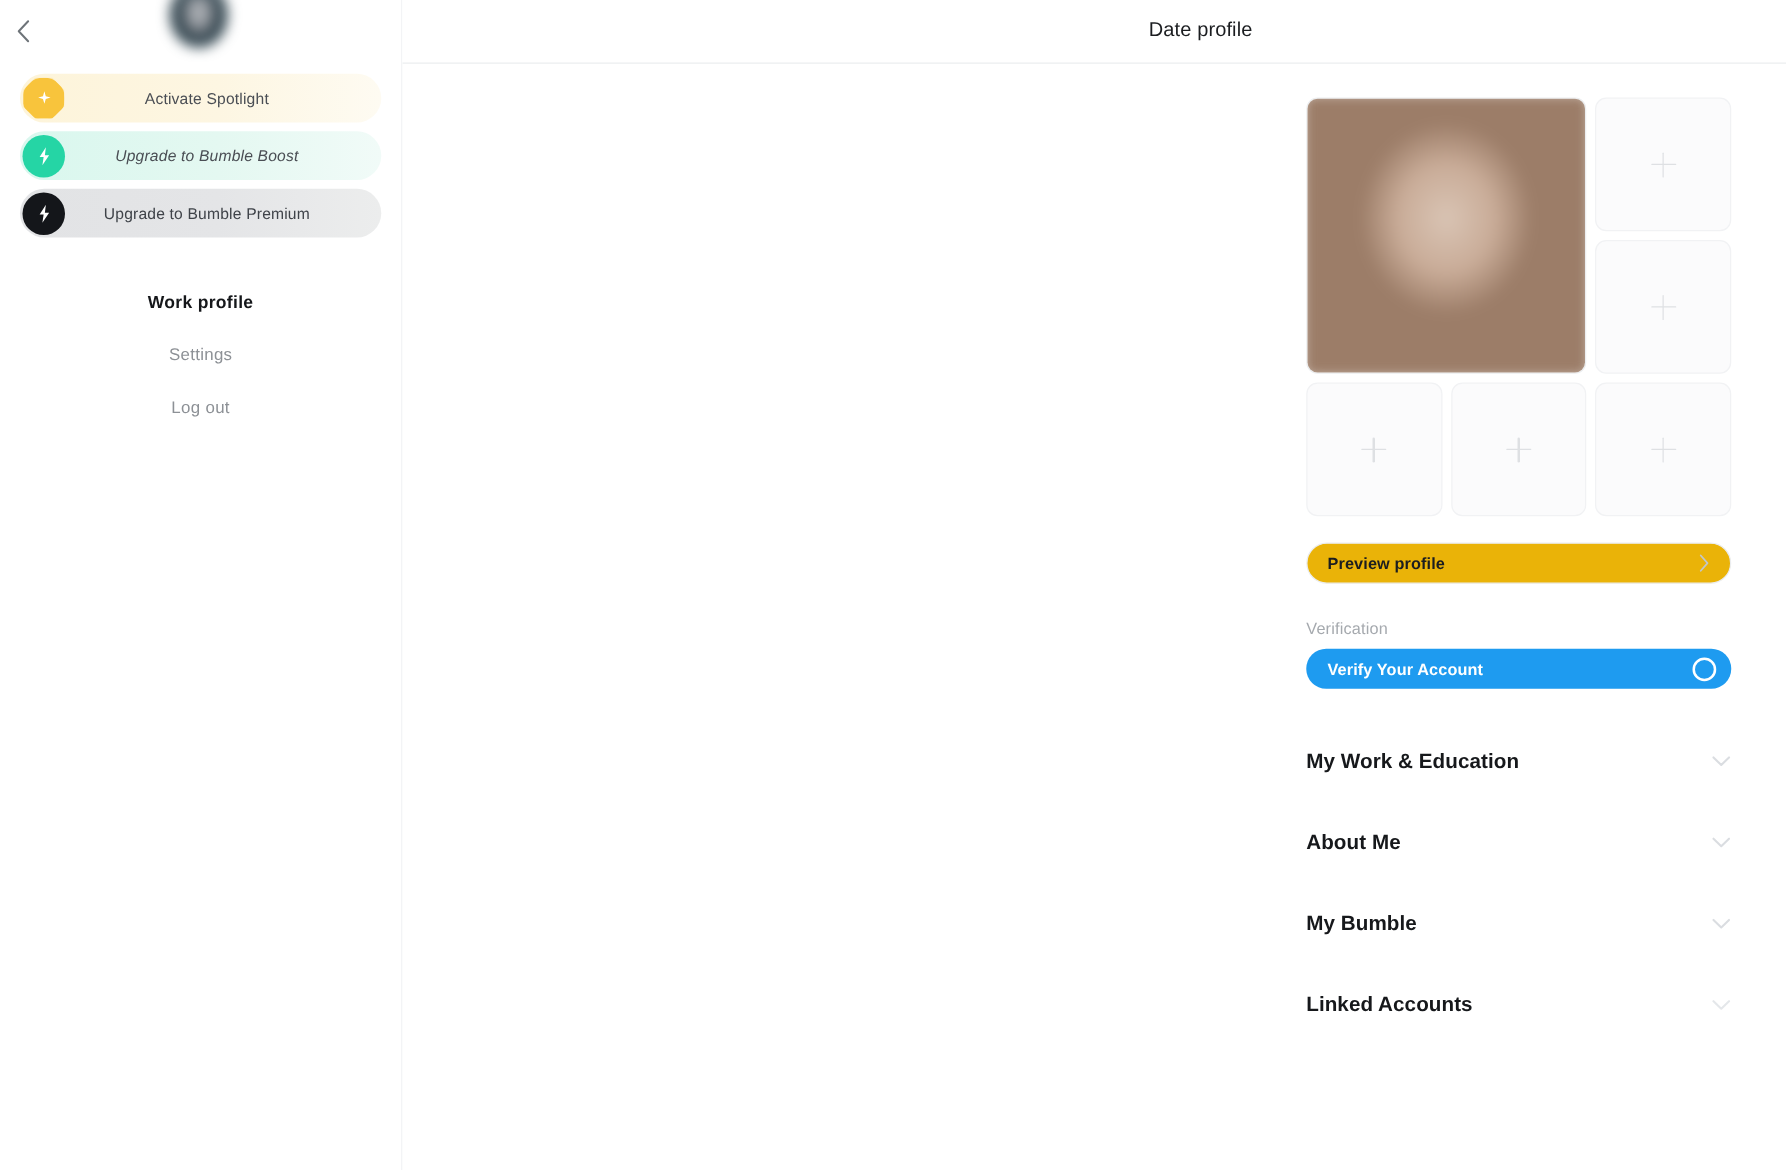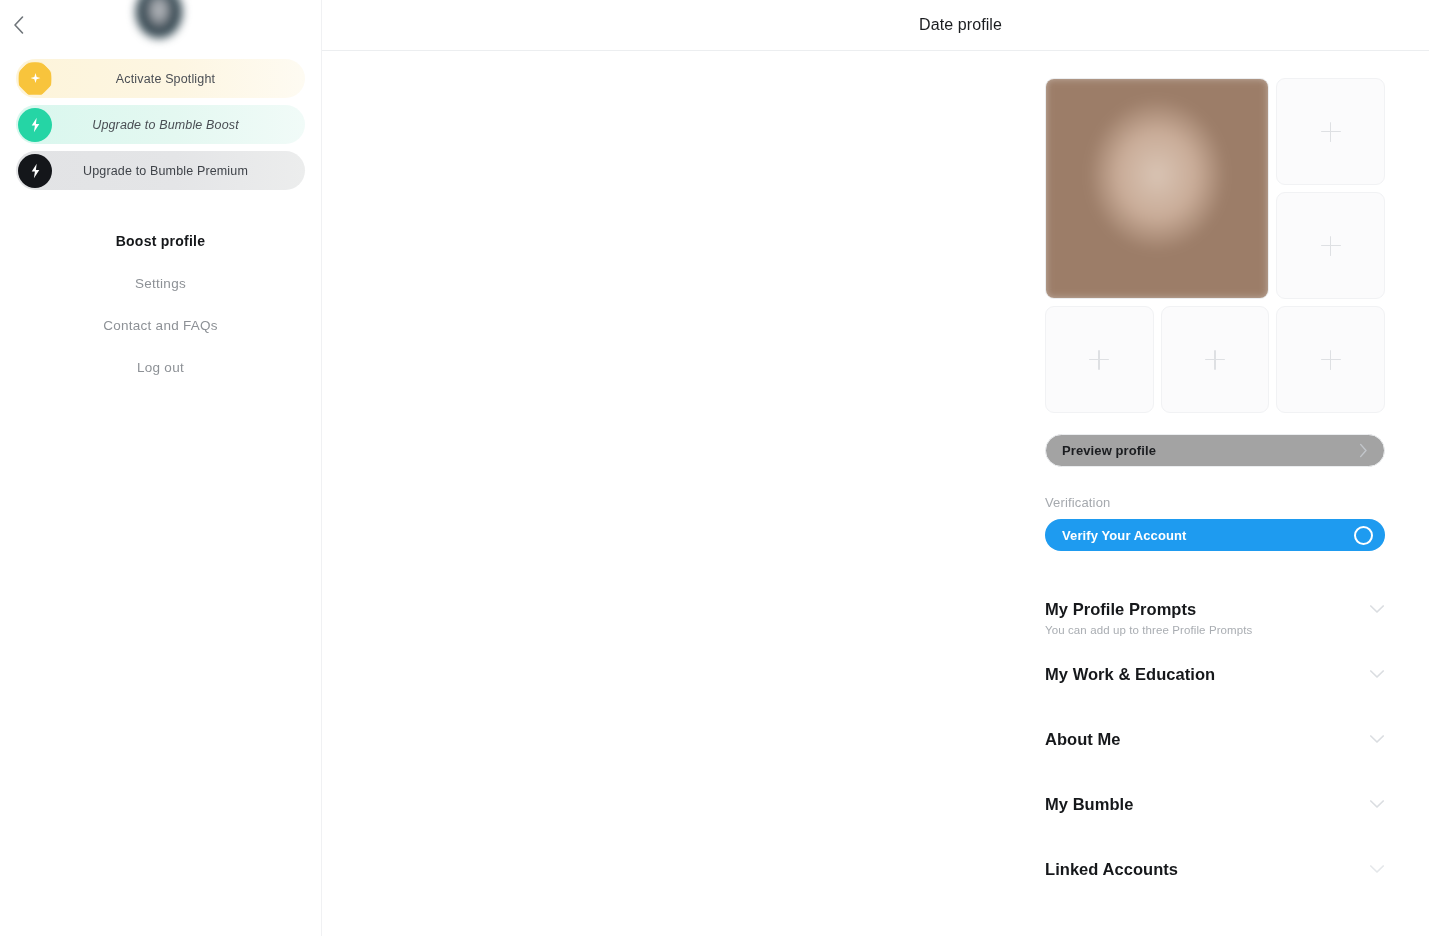--- a/index.html
+++ b/index.html
@@ -246,21 +246,21 @@
   
   .preview-pill {
     margin-top: 21px;
     height: 33px;
     border: 1px solid #ebedef;
     border-radius: 17px;
     display: flex;
     align-items: center;
     padding: 0 16px;
     cursor: pointer;
-    background: #a3a3a3;
+    background: #eab308;
   }
   .preview-label {
     flex: 1;
     font-size: 13px;
     color: #1b1d20;
     font-weight: 600;
     letter-spacing: 0.1px;
   }
   .chev-right svg { display: block; }
 
@@ -371,27 +371,24 @@
             <path d="M7.2 0.8 L2.2 8.6 L5.4 8.6 L4.4 15.2 L9.8 7.1 L6.4 7.1 Z" fill="#ffffff"></path>
           </svg>
         </span>
         <span class="promo-label">Upgrade to Bumble Premium</span>
       </div>
 
     </div>
 
     <nav class="nav-list">
       <div class="nav-item active">
-        <span>Boost profile</span>
+        <span>Work profile</span>
       </div>
       <div class="nav-item">
         <span>Settings</span>
-      </div>
-      <div class="nav-item">
-        <span>Contact and FAQs</span>
       </div>
       <div class="nav-item">
         <span>Log out</span>
       </div>
     </nav>
 
   </aside>
 
   <main class="center"></main>
 
@@ -438,31 +435,20 @@
 
       <div class="section-label">Verification</div>
 
       <div class="verify-btn">
         <span class="verify-label">Verify Your Account</span>
         <span class="verify-circle"></span>
       </div>
 
       <div class="accordion-list">
 
-        <div class="accordion">
-          <div class="accordion-texts">
-            <div class="accordion-title">My Profile Prompts</div>
-            <div class="accordion-sub">You can add up to three Profile Prompts</div>
-          </div>
-          <span class="chev-down">
-            <svg width="16" height="10" viewBox="0 0 16 10" fill="none">
-              <path d="M1.8 2 L8 8 L14.2 2" stroke="#d7dade" stroke-width="1.7" stroke-linecap="round" stroke-linejoin="round"></path>
-            </svg>
-          </span>
-        </div>
 
         <div class="accordion">
           <div class="accordion-texts">
             <div class="accordion-title">My Work &amp; Education</div>
           </div>
           <span class="chev-down">
             <svg width="16" height="10" viewBox="0 0 16 10" fill="none">
               <path d="M1.8 2 L8 8 L14.2 2" stroke="#d7dade" stroke-width="1.7" stroke-linecap="round" stroke-linejoin="round"></path>
             </svg>
           </span>

